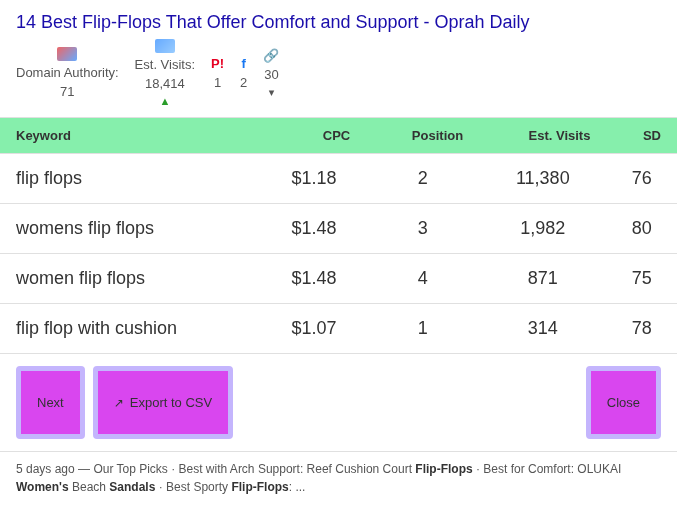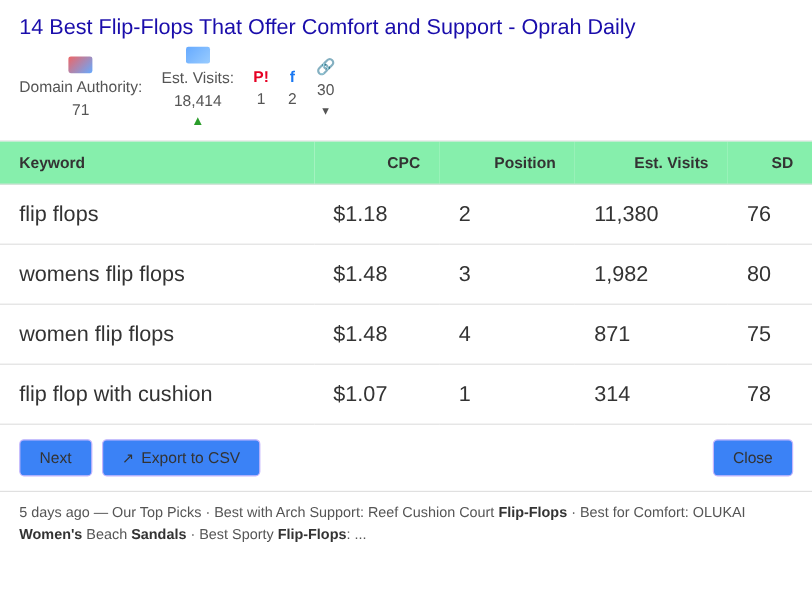--- a/index.html
+++ b/index.html
@@ -127,43 +127,43 @@
     }
 
     .keywords-table td {
       padding: 14px 16px;
       font-size: 18px;
       color: #333;
       border-bottom: 1px solid #e0e0e0;
     }
 
     .keywords-table td.right {
-      text-align: left;
+      text-align: center;
     }
 
     .keywords-table tr:last-child td {
       border-bottom: 1px solid #e0e0e0;
     }
 
     .actions-bar {
       display: flex;
       align-items: center;
       justify-content: space-between;
       padding: 12px 16px;
     }
 
     .actions-left {
       display: flex;
       gap: 8px;
     }
 
     .btn {
-      padding: 7px 16px;
-      border: 1px solid #c4b5fd;
-      background: #3b82f6;
+      padding: 24px 16px;
+      border: 5px solid #c4b5fd;
+      background: #d946ef;
       border-radius: 4px;
       font-size: 13px;
       cursor: pointer;
       color: #333;
       display: flex;
       align-items: center;
       gap: 6px;
     }
 
     .export-icon {

